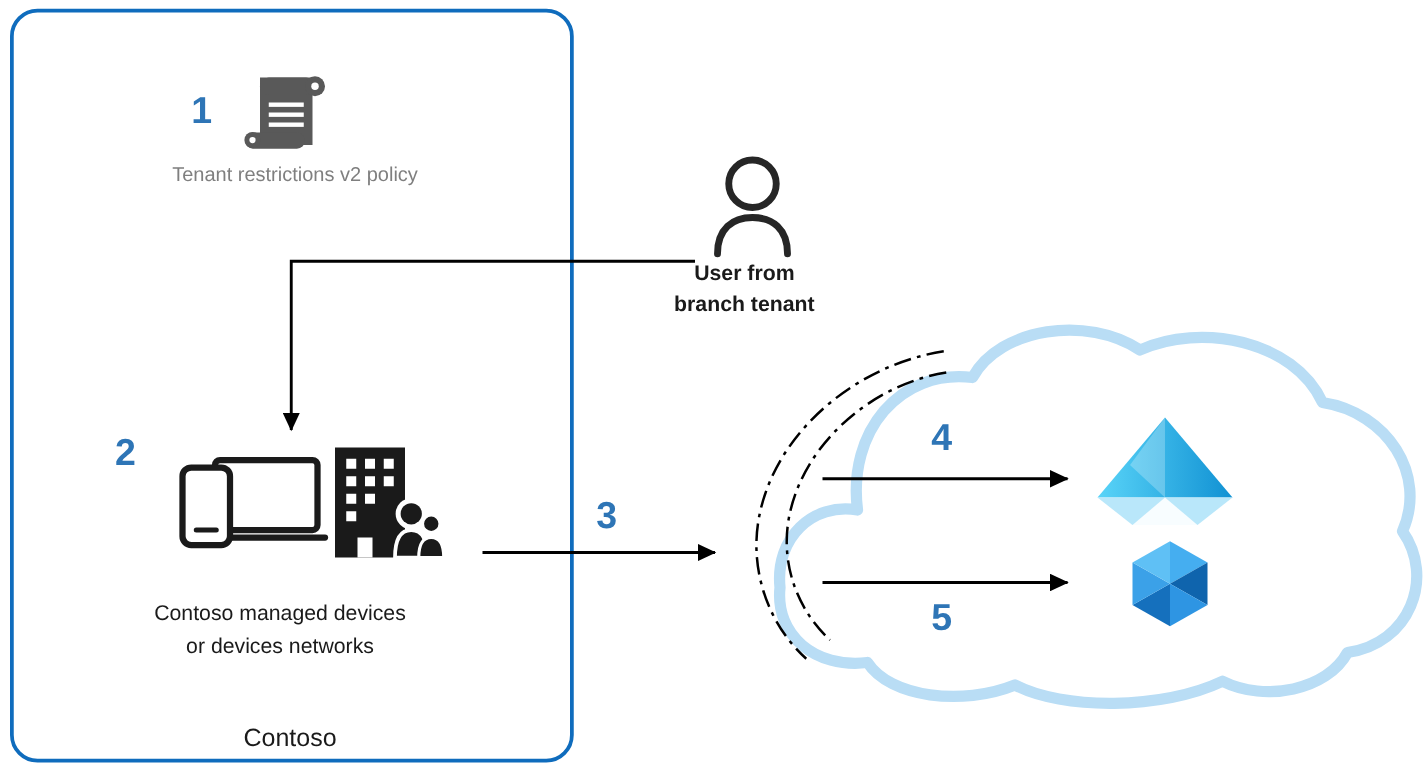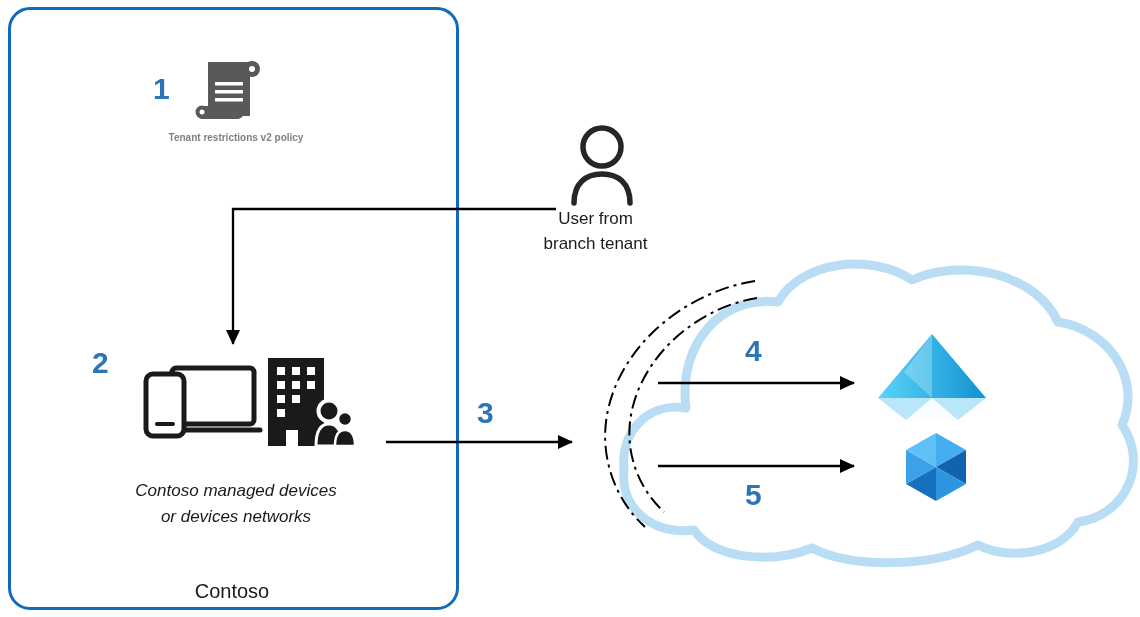--- a/index.html
+++ b/index.html
@@ -28,34 +28,32 @@
     color: #2e75b6;
     line-height: 1;
   }
   .caption {
     position: absolute;
     text-align: center;
     color: #1a1a1a;
   }
   .policy-caption {
     left: 96px; top: 132px; width: 280px;
-    font-size: 10px;
+    font-size: 16px;
     color: #7f7f7f;
-    font-weight: bold;
   }
   .devices-caption {
-    left: 66px; top: 478px; width: 340px;
+    left: 54px; top: 478px; width: 340px;
     font-size: 17px;
     line-height: 26px;
-    font-style: italic;
   }
   .user-caption {
     left: 503px; top: 206px; width: 185px;
     font-size: 17px;
-    font-weight: normal;
+    font-weight: bold;
     line-height: 25px;
   }
   .contoso-label {
     left: 92px; top: 580px; width: 280px;
     font-size: 20px;
   }
 </style>
 </head>
 <body>
 

